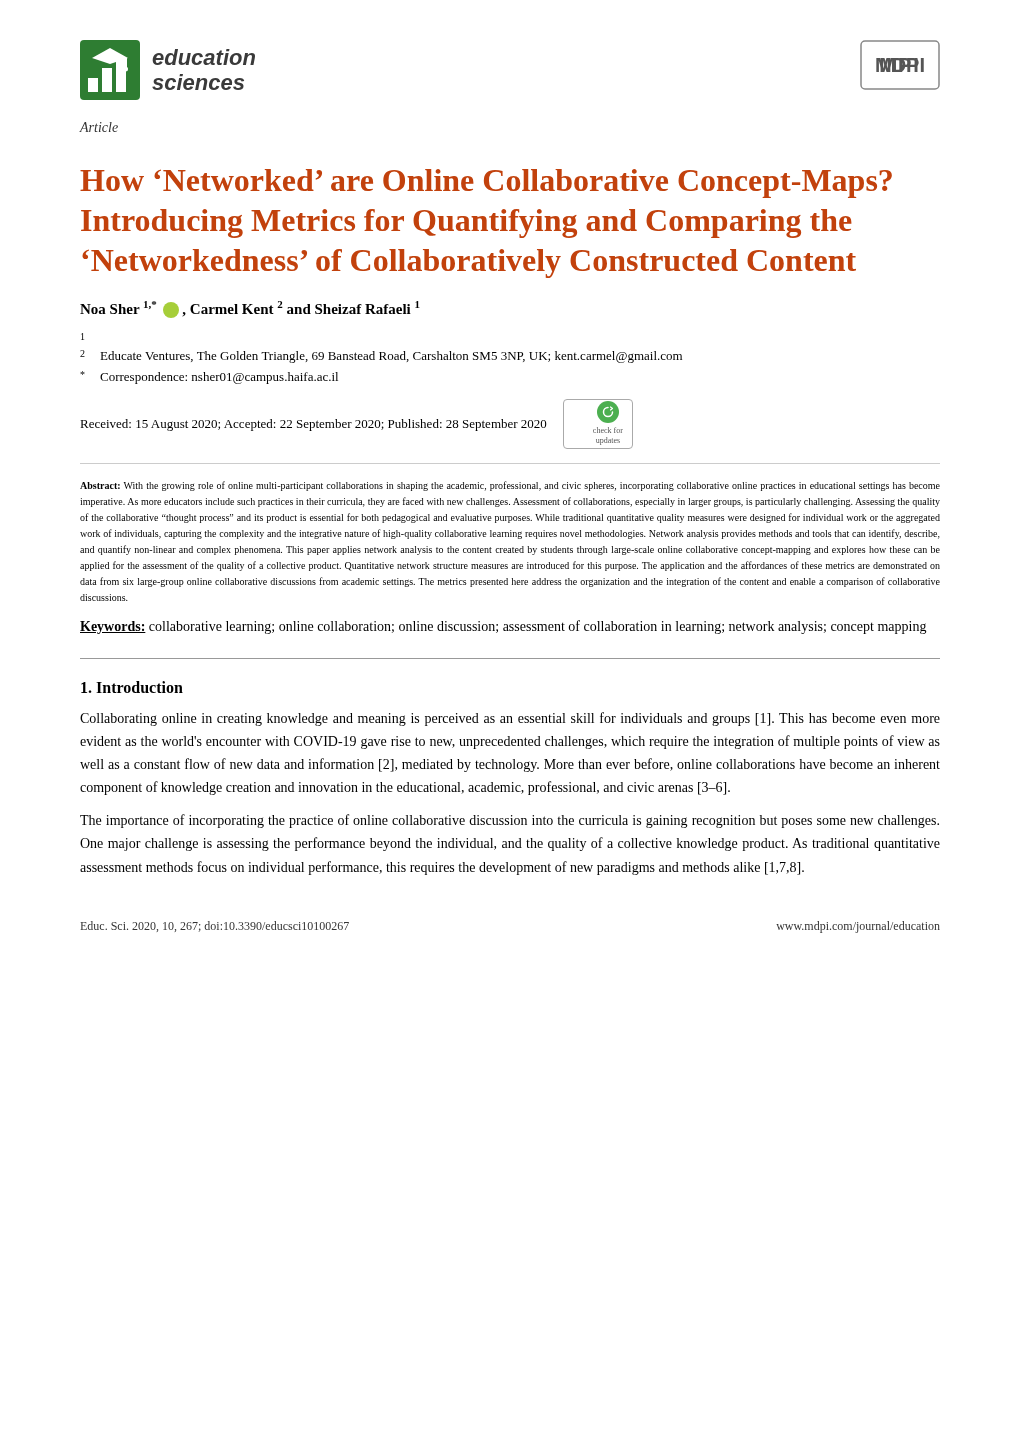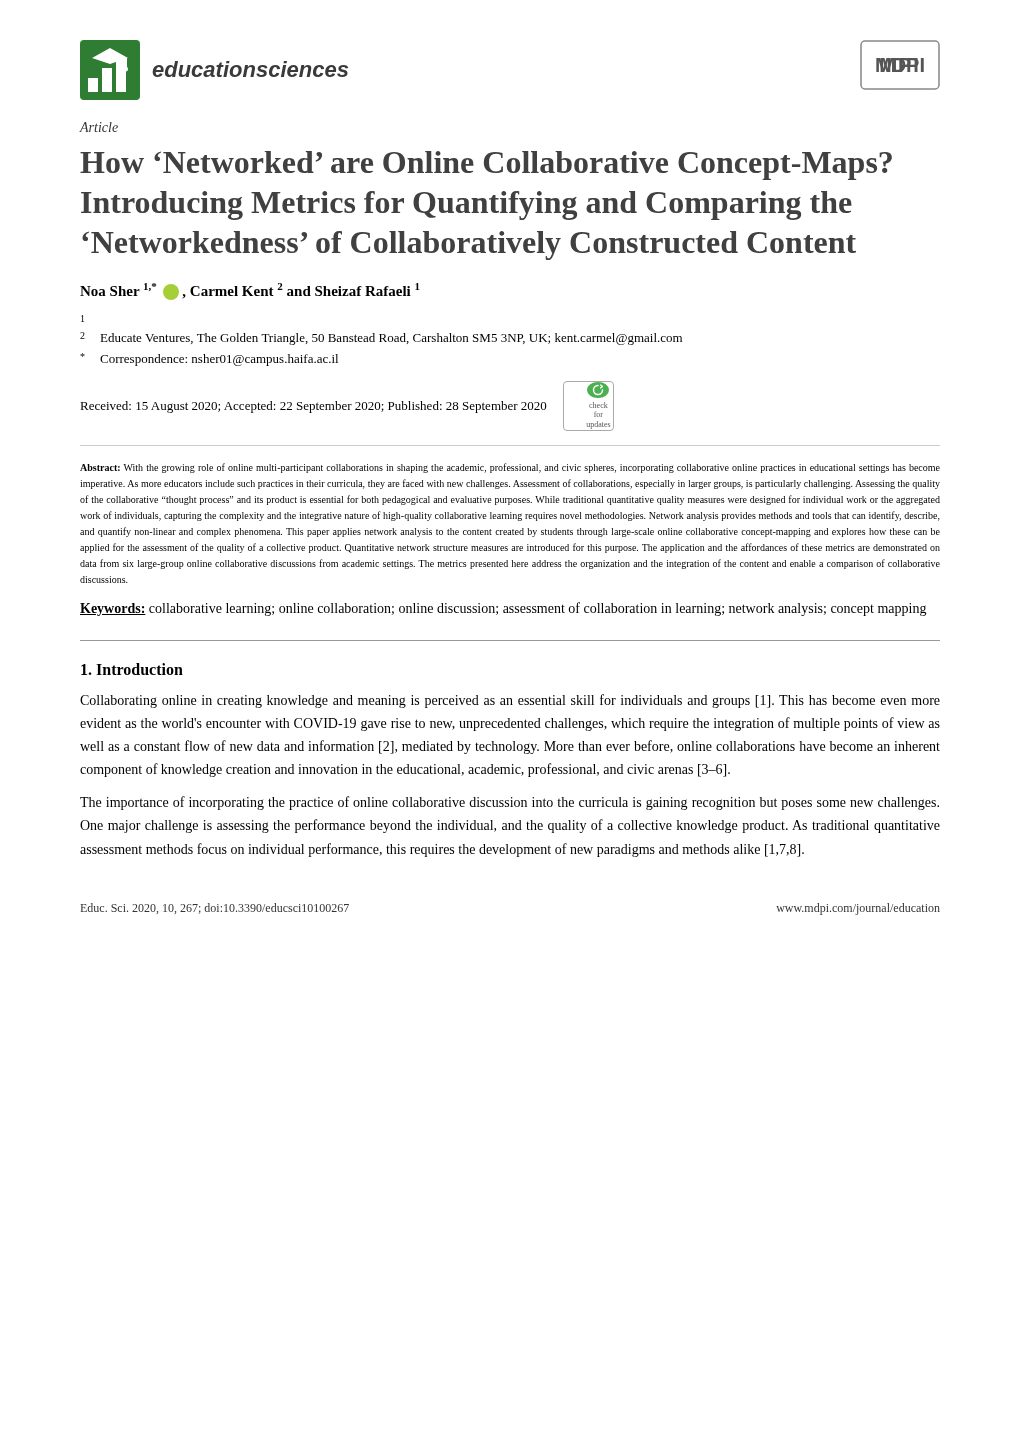--- a/index.html
+++ b/index.html
@@ -21,42 +21,42 @@
       display: flex;
       align-items: center;
       gap: 12px;
     }
     .logo-icon {
       width: 60px;
       height: 60px;
     }
     .logo-text {
       display: flex;
-      flex-direction: row;
+      flex-direction: column;
     }
     .logo-text span {
       font-family: Arial, sans-serif;
       font-style: italic;
       font-size: 22px;
       font-weight: bold;
       color: #3a3a3a;
       line-height: 1.15;
     }
     .article-type {
       font-style: italic;
       font-size: 14px;
-      margin-bottom: 6px;
+      margin-bottom: 24px;
       color: #333;
     }
     .main-title {
       font-size: 32px;
       font-weight: bold;
       line-height: 1.25;
       margin-bottom: 18px;
-      color: #404040;
+      color: #c2410c;
     }
     .authors {
       font-size: 15px;
       font-weight: bold;
       margin-bottom: 10px;
     }
     .authors sup {
       font-size: 11px;
     }
     .orcid-icon {
@@ -88,21 +88,21 @@
       font-size: 13px;
       margin: 12px 0;
       display: flex;
       align-items: center;
       gap: 16px;
     }
     .check-updates {
       display: flex;
       align-items: center;
       justify-content: center;
-      width: 51px;
+      width: 70px;
       height: 50px;
       border: 1.5px solid #aaa;
       border-radius: 4px;
       font-size: 9px;
       text-align: center;
       color: #555;
       flex-direction: column;
       padding-left: 20px;
     }
     .check-updates-badge {
@@ -217,21 +217,21 @@
   <span class="orcid-icon"></span>
   <span>, Carmel Kent <sup>2</sup> and Sheizaf Rafaeli <sup>1</sup></span>
 </div>
 
 <div class="affiliations">
   <p>
     <sup>1</sup>
   </p>
   <p>
     <sup>2</sup>
-    <span>Educate Ventures, The Golden Triangle, 50 Banstead Road, Carshalton SM5 3NP, UK; kent.carmel@gmail.com</span>
+    <span>Educate Ventures, The Golden Triangle, 69 Banstead Road, Carshalton SM5 3NP, UK; kent.carmel@gmail.com</span>
   </p>
   <p>
     <sup>*</sup>
     <span>Correspondence: nsher01@campus.haifa.ac.il</span>
   </p>
 </div>
 
 <div class="received-line">
   <span>Received: 15 August 2020; Accepted: 22 September 2020; Published: 28 September 2020</span>
   <div class="check-updates">

